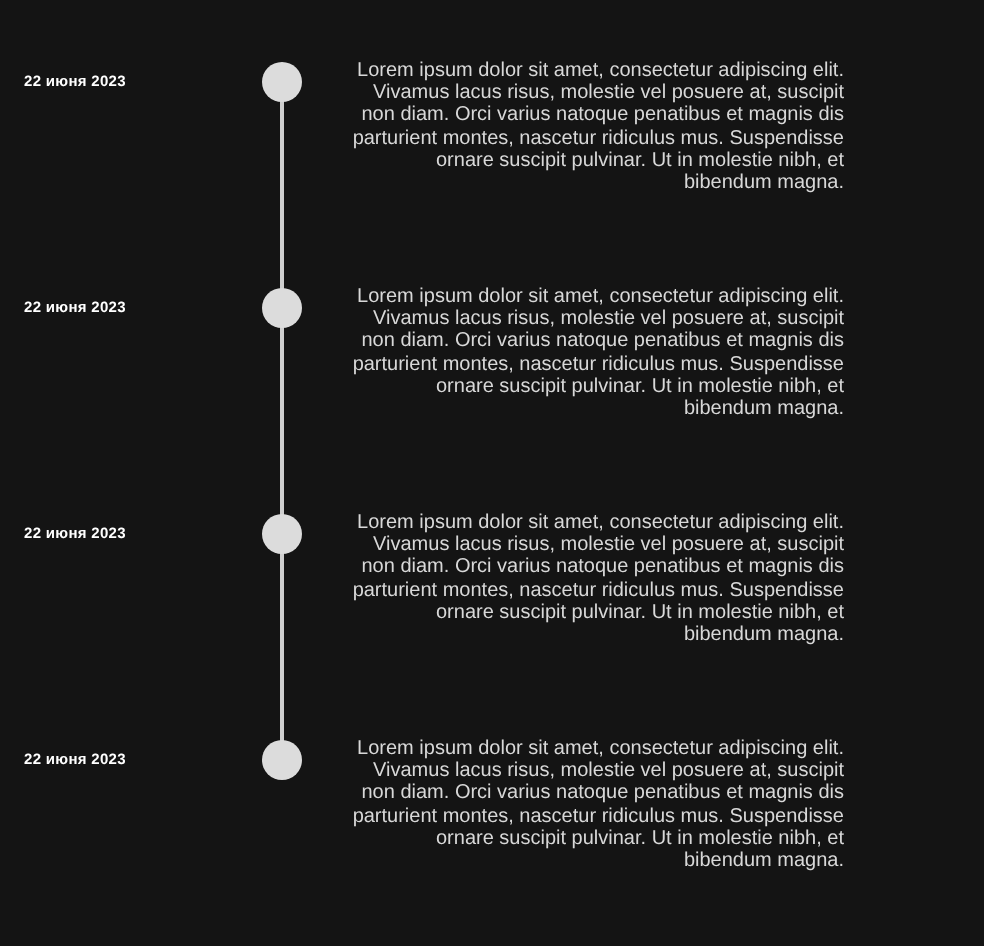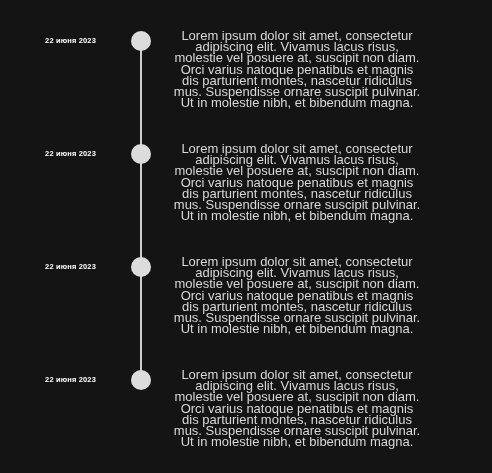--- a/index.html
+++ b/index.html
@@ -37,52 +37,52 @@
     height: 0;
     z-index: 2;
   }
 
   
   .entry-date {
     position: absolute;
     left: 0;
     width: 96px;
     top: -5px;
-    text-align: right;
     font-size: 7.5px;
     font-weight: bold;
     letter-spacing: 0.15px;
     color: #ffffff;
     white-space: nowrap;
     font-family: "Liberation Sans", sans-serif;
+    padding-left: 12px;
   }
 
   
   .entry-marker {
     position: absolute;
     left: 131px;
     top: -10px;
     width: 20px;
     height: 20px;
     border-radius: 50%;
     background: #dcdcdc;
     z-index: 3;
   }
 
   
   .entry-body {
     position: absolute;
     left: 172px;
     top: -11px;
     width: 250px;
-    font-size: 13px;
+    font-size: 10px;
     line-height: 11.2px;
     color: #d8d8d8;
     font-family: "Liberation Sans", sans-serif;
-    text-align: center;
+    text-align: right;
   }
 </style>
 </head>
 <body>
 
 <div class="timeline">
 
   <div class="timeline-rail" style="top: 41px; height: 339px;"></div>
 
   <div class="timeline-entry" style="top: 41px;">

